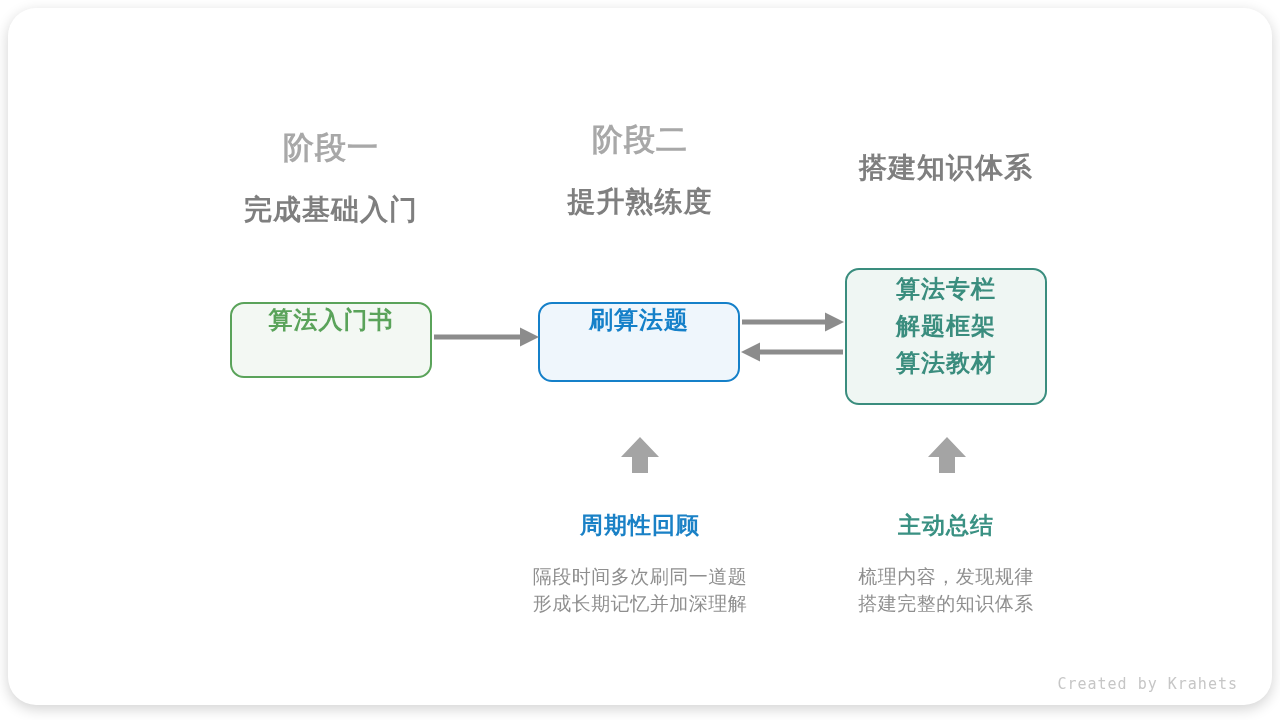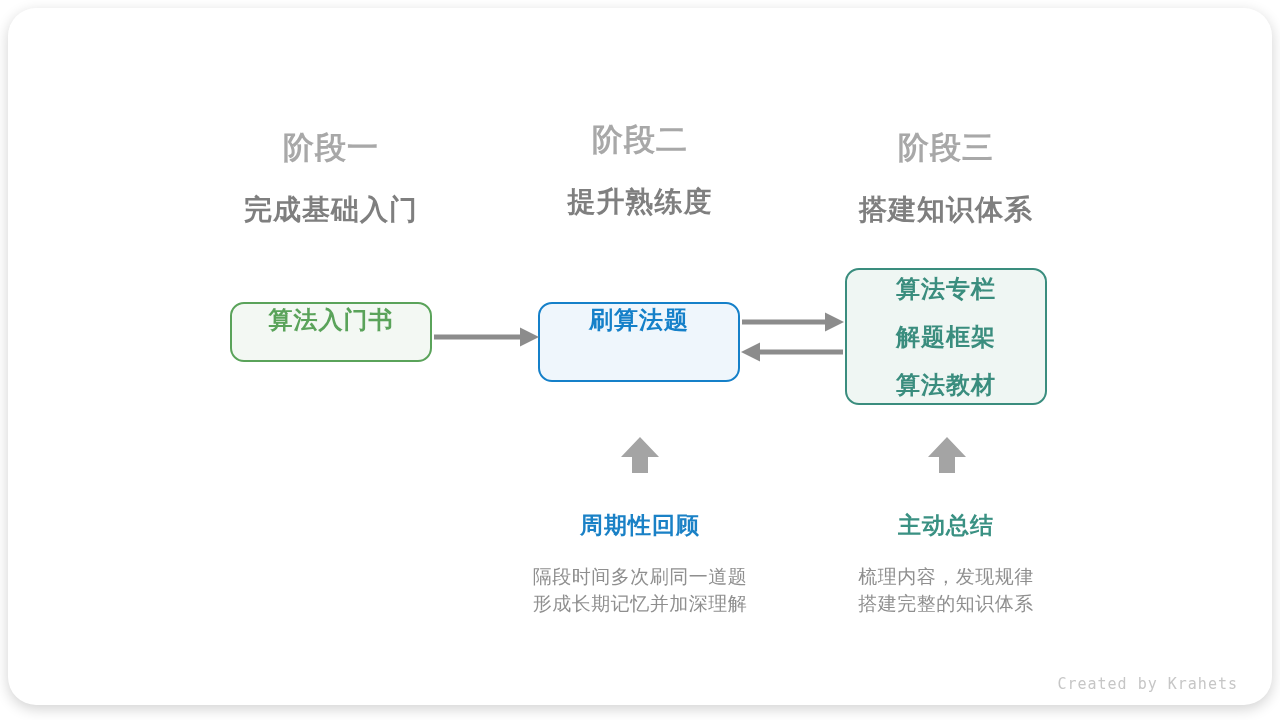--- a/index.html
+++ b/index.html
@@ -40,21 +40,21 @@
   }
   .node {
     position: absolute;
     box-sizing: border-box;
     width: 202px;
     border-radius: 14px;
     border: 2px solid;
     display: flex;
     flex-direction: column;
     align-items: center;
-    justify-content: space-between;
+    justify-content: flex-start;
     font-size: 24px;
     font-weight: 700;
     letter-spacing: 1px;
     white-space: nowrap;
   }
   .node-green { border-color: var(--green); color: var(--green); background: var(--green_fill); }
   .node-blue  { border-color: var(--blue);  color: var(--blue);  background: var(--blue_fill); }
   .node-teal  { border-color: var(--teal);  color: var(--teal);  background: var(--teal_fill); }
   .node-line { line-height: 37px; }
   .arrow-layer {
@@ -101,25 +101,24 @@
 
   <div class="stage" style="left:331px; top:127px;">
     <div class="stage-title">阶段一</div>
     <div class="stage-sub">完成基础入门</div>
   </div>
   <div class="stage" style="left:640px; top:119px;">
     <div class="stage-title">阶段二</div>
     <div class="stage-sub">提升熟练度</div>
   </div>
   <div class="stage" style="left:946px; top:127px;">
-    <div class="stage-title">阶段三</div>
     <div class="stage-sub">搭建知识体系</div>
   </div>
 
-  <div class="node node-green" style="left:230px; top:302px; height:60px;">
+  <div class="node node-green" style="left:230px; top:302px; height:76px;">
     <span>算法入门书</span>
   </div>
   <div class="node node-blue" style="left:538px; top:302px; height:80px;">
     <span>刷算法题</span>
   </div>
   <div class="node node-teal" style="left:845px; top:268px; height:137px;">
     <div class="node-line">算法专栏</div>
     <div class="node-line">解题框架</div>
     <div class="node-line">算法教材</div>
   </div>

